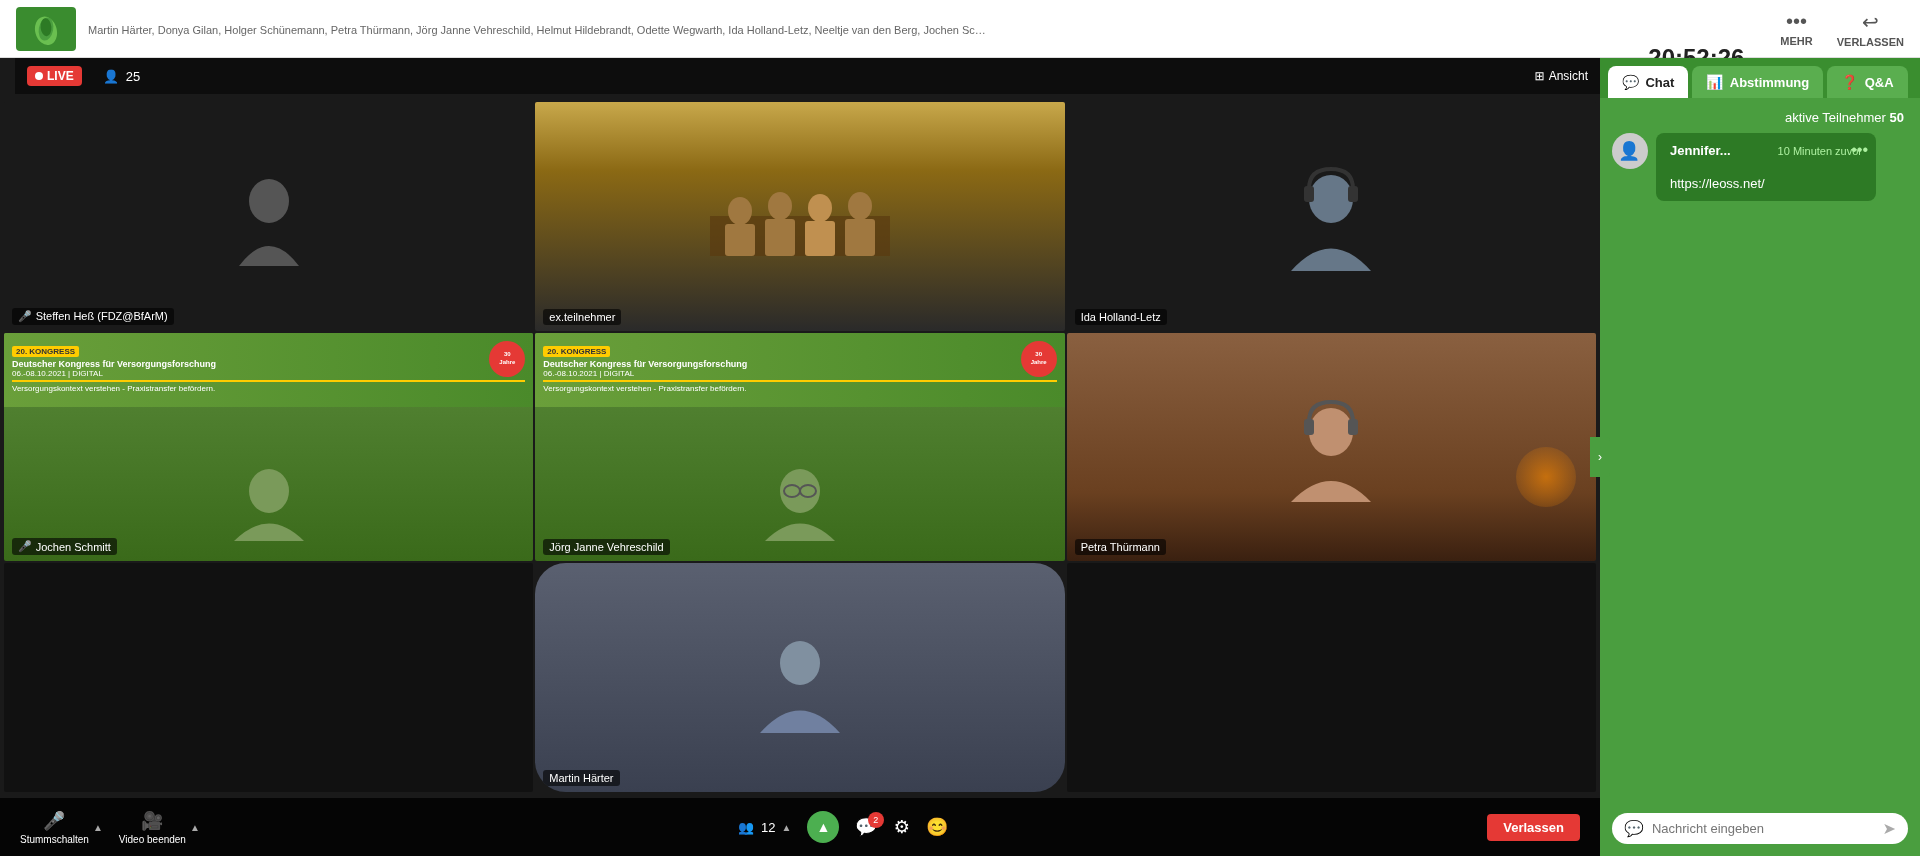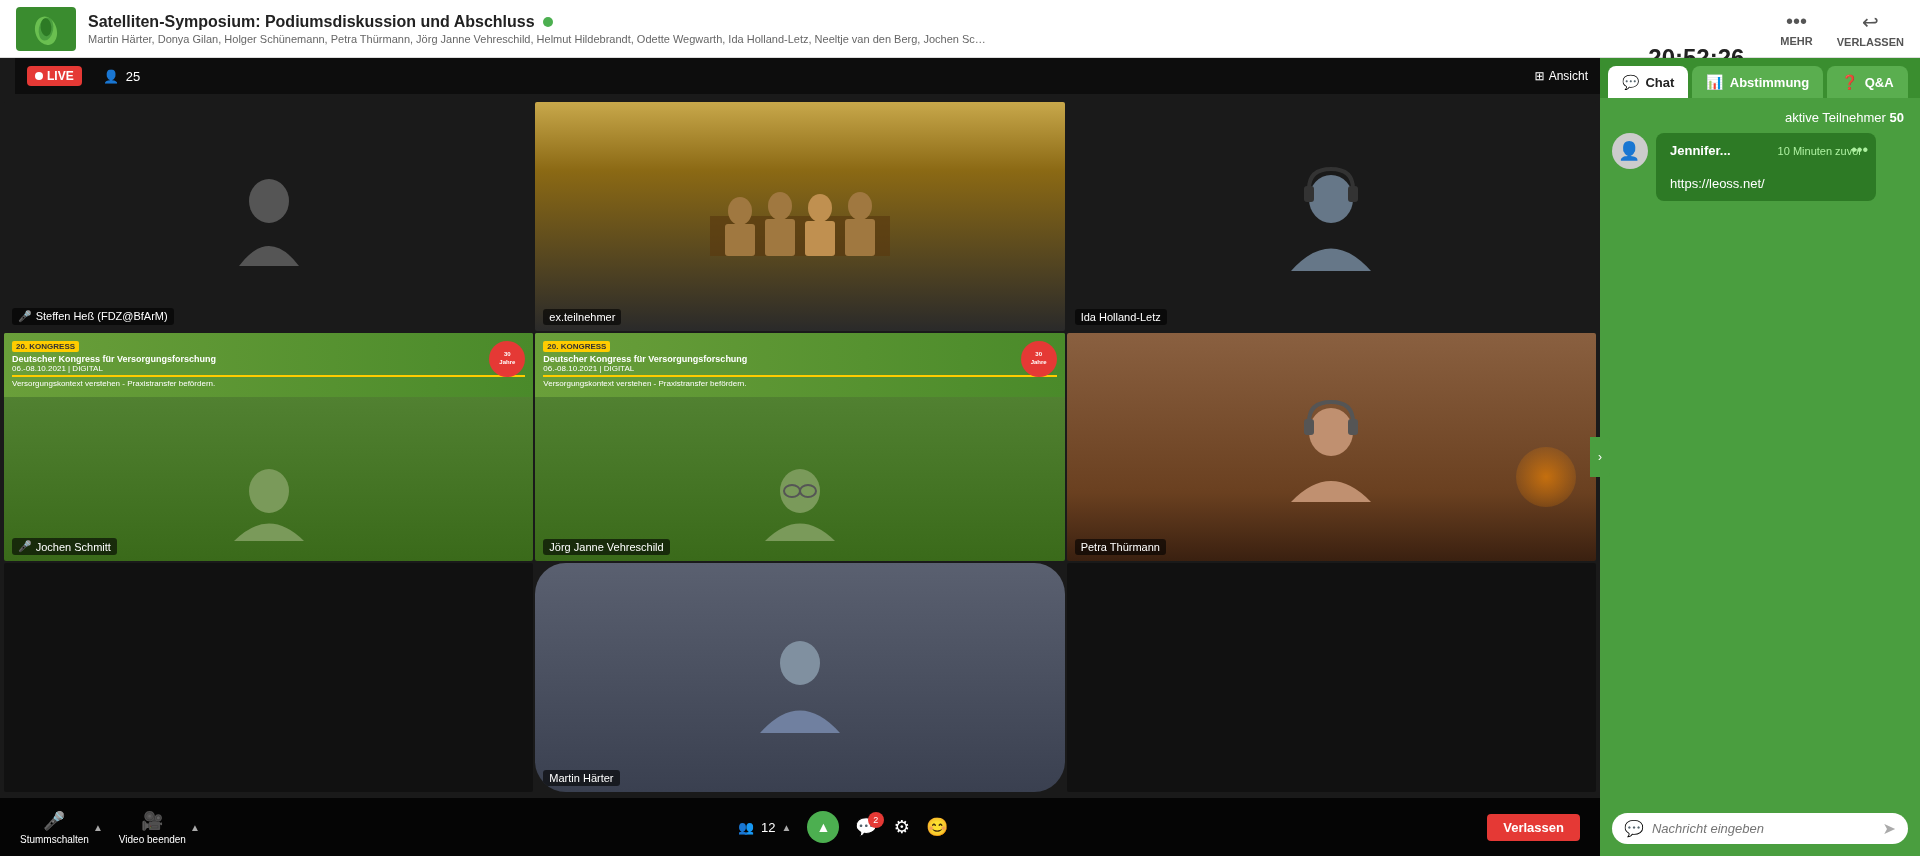--- a/index.html
+++ b/index.html
@@ -233,21 +233,21 @@
       display: flex;
       align-items: center;
       gap: 4px;
     }
 
     
     .congress-banner {
       position: absolute;
       top: 0; left: 0; right: 0;
       background: linear-gradient(90deg, #6a9f3a 0%, #4a8a2a 100%);
-      height: 64px;
+      height: 74px;
       display: flex;
       flex-direction: column;
       justify-content: center;
       padding: 4px 8px;
       z-index: 1;
     }
     .congress-banner-text {
       color: #fff;
       font-size: 9px;
       font-weight: bold;
@@ -490,21 +490,20 @@
       color: #aaa;
       font-size: 16px;
     }
     .chat-input {
       flex: 1;
       border: none;
       outline: none;
       font-size: 13px;
       color: #333;
       background: transparent;
-      font-style: italic;
     }
     .chat-send-btn {
       color: #aaa;
       font-size: 16px;
       cursor: pointer;
     }
 
     
     .collapse-arrow {
       position: absolute;
@@ -534,24 +533,20 @@
 
 <div class="top-bar">
   <div class="logo-area">
     <svg class="logo-leaf" viewBox="0 0 40 40" fill="none" xmlns="http://www.w3.org/2000/svg">
       <ellipse cx="20" cy="22" rx="12" ry="16" fill="#6abf50" transform="rotate(-15 20 22)"></ellipse>
       <ellipse cx="20" cy="20" rx="8" ry="13" fill="#4a9e3f" transform="rotate(10 20 20)"></ellipse>
       <ellipse cx="20" cy="18" rx="6" ry="10" fill="#2d7a25" transform="rotate(-5 20 18)"></ellipse>
     </svg>
   </div>
   <div class="title-area">
-    <div class="event-title">
-      <span>Satelliten-Symposium: Podiumsdiskussion und Abschluss</span>
-      <span class="live-dot-title"></span>
-    </div>
     <div class="participants-line">Martin Härter, Donya Gilan, Holger Schünemann, Petra Thürmann, Jörg Janne Vehreschild, Helmut Hildebrandt, Odette Wegwarth, Ida Holland-Letz, Neeltje van den Berg, Jochen Schmitt, Doris Schaeffer, Monika Klinkhammer-Schalke, Wolfgang Hoffmann, Steffen...</div>
   </div>
   <div class="location-area">
     <div class="location-label">Ort</div>
     <div class="location-value">Europe/Berlin</div>
     <div class="time-value">20:52:26</div>
     <div><span class="room-badge">Raum 1</span></div>
   </div>
   <div class="top-actions">
     <div class="top-btn">

